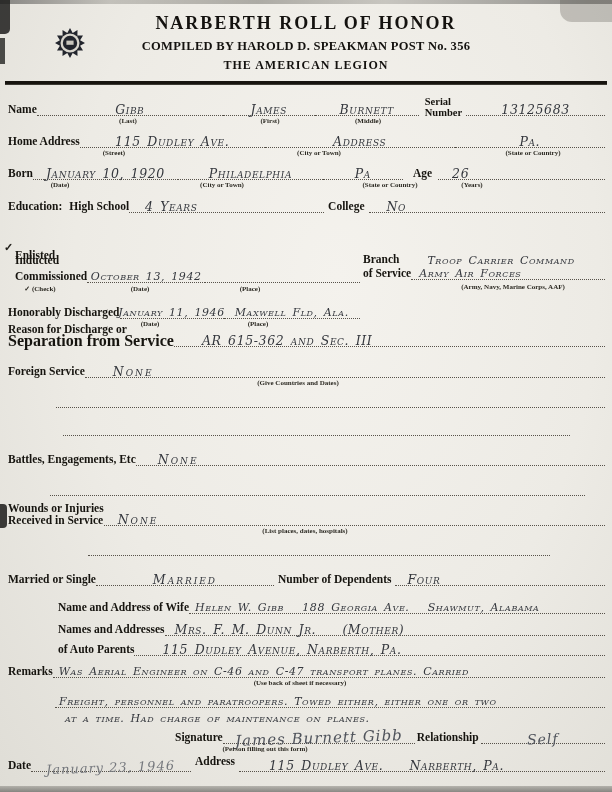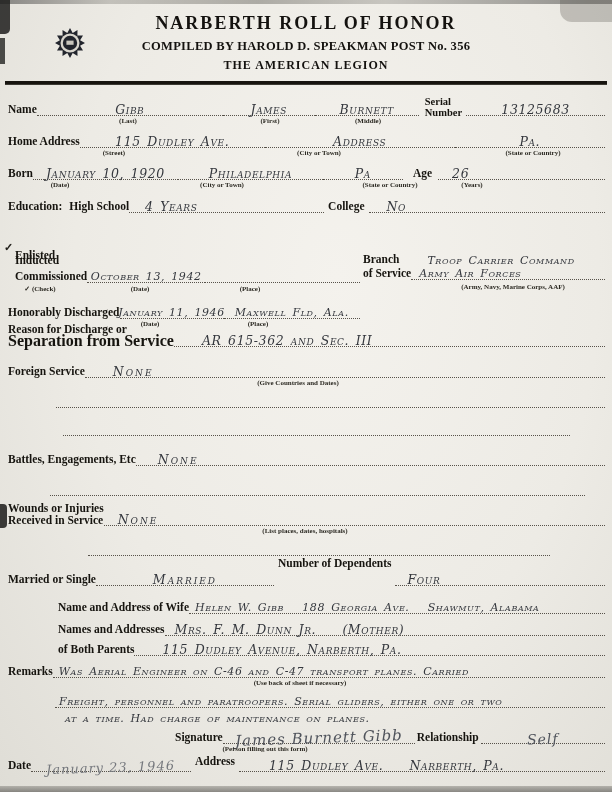--- a/index.html
+++ b/index.html
@@ -225,56 +225,56 @@
 
   <div class="row" style="top:545px;height:11px">
       <div class="cl fill" style="margin-left:80px;margin-right:55px"></div>
     </div>
 
   <div class="row" style="top:567px;height:19px">
     <span class="lbl">Married or Single</span>
     <div class="cl" style="width:178px">
         <span class="hw" style="letter-spacing:2px">Married</span>
       </div>
-    <span class="lbl" style="margin:16px 4px">Number of Dependents</span>
+    <span class="lbl" style="margin:0 4px">Number of Dependents</span>
     <div class="cl fill jl">
         <span class="hw" style="margin-left:12px">Four</span>
       </div>
   </div>
 
   <div class="row" style="top:595px;height:19px;left:58px">
     <span class="lbl">Name and Address of Wife</span>
     <div class="cl fill jl">
         <span class="hw sm" style="margin-left:6px">Helen W. Gibb   188 Georgia Ave.   Shawmut, Alabama</span>
       </div>
   </div>
 
   <div class="row" style="top:617px;height:19px;left:58px">
     <span class="lbl">Names and Addresses</span>
     <div class="cl fill jl">
         <span class="hw" style="margin-left:10px">Mrs. F. M. Dunn Jr.    (Mother)</span>
       </div>
   </div>
   <div class="row" style="top:637px;height:19px;left:58px">
-    <span class="lbl">of Both Parents</span>
+    <span class="lbl">of Auto Parents</span>
     <div class="cl fill jl">
         <span class="hw" style="margin-left:28px">115 Dudley Avenue, Narberth, Pa.</span>
       </div>
   </div>
 
   <div class="row" style="top:659px;height:19px">
     <span class="lbl">Remarks</span>
     <div class="cl fill jl">
         <span class="hw sm" style="margin-left:6px">Was Aerial Engineer on C-46 and C-47 transport planes. Carried</span>
       </div>
     <span class="sub" style="left:292px;top:20px">(Use back of sheet if necessary)</span>
   </div>
   <div class="row" style="top:691px;height:17px">
     <div class="cl fill jl" style="margin-left:47px">
-        <span class="hw sm" style="margin-left:4px">Freight, personnel and paratroopers. Serial gliders, either one or two</span>
+        <span class="hw sm" style="margin-left:4px">Freight, personnel and paratroopers. Towed either, either one or two</span>
       </div>
   </div>
   <span class="hw sm abs" style="left:65px;top:712px">at a time. Had charge of maintenance on planes.</span>
 
   <div class="row" style="top:724px;height:20px">
     <span class="lbl" style="margin-left:167px">Signature</span>
     <div class="cl" style="width:192px">
         <span class="script">James Burnett Gibb</span>
       </div>
     <span class="lbl" style="margin:0 2px">Relationship</span>

